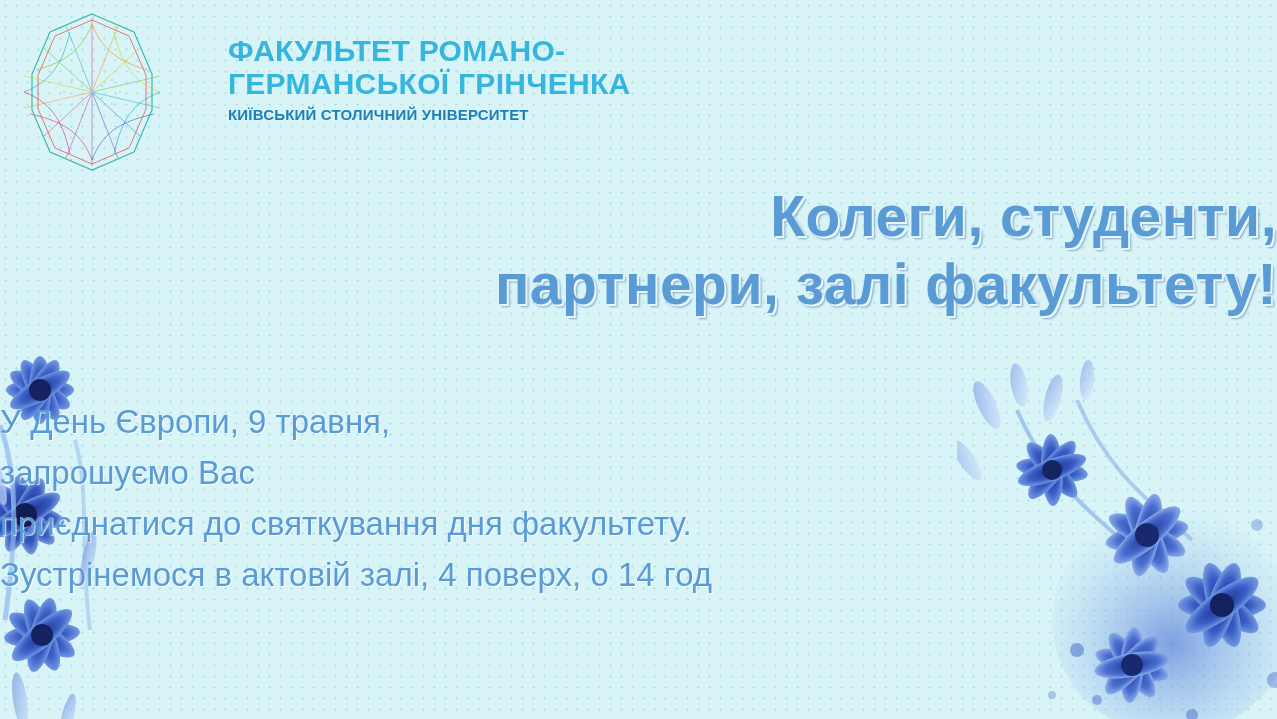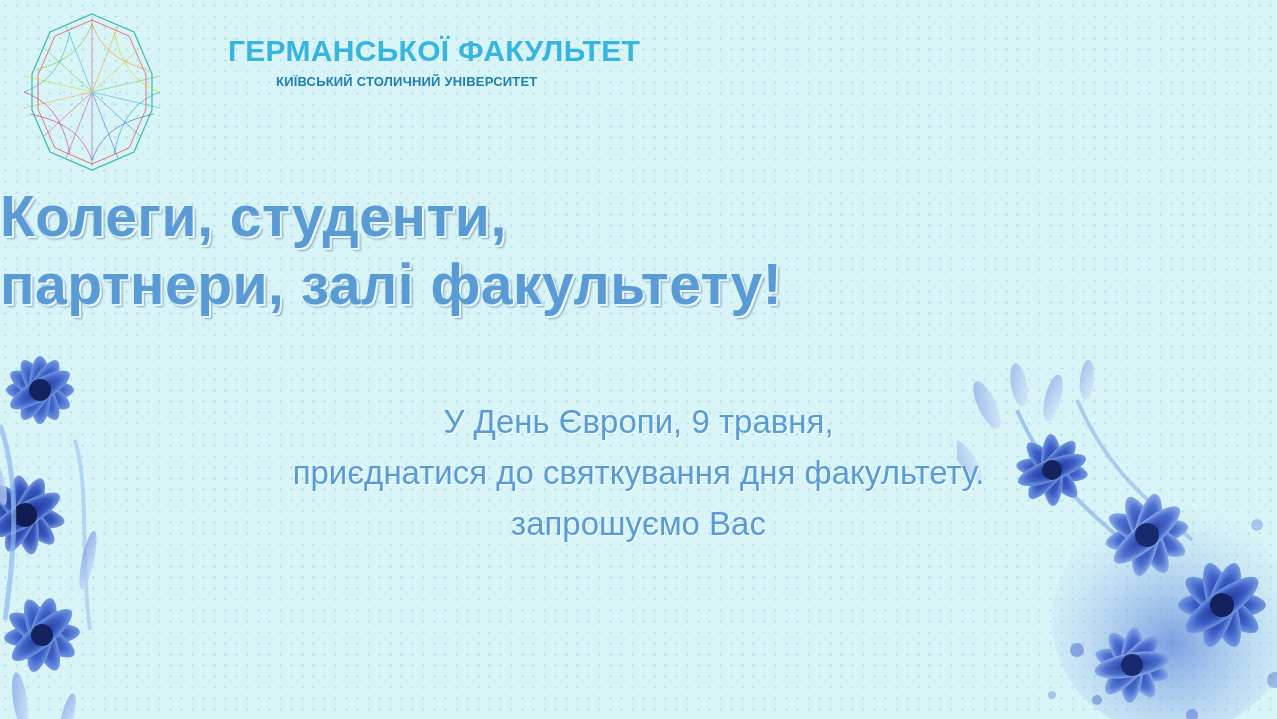--- a/index.html
+++ b/index.html
@@ -39,48 +39,47 @@
   .univ-line1, .univ-line2 {
     color:#36b6de;
     font-weight:bold;
     font-size:30px;
     line-height:33px;
     letter-spacing:0.3px;
   }
   .univ-sub1, .univ-sub2 {
     color:#1f7fb5;
     font-weight:bold;
-    font-size:13px;
+    font-size:15px;
     line-height:19px;
     letter-spacing:0.2px;
-    margin-left:48px;
   }
   .univ-sub1 { margin-top:5px; }
 
   
   .title {
     position:absolute;
     left:0; right:0; top:182px;
-    text-align:left;
+    text-align:right;
     font-size:57px;
     font-weight:bold;
     line-height:68px;
     color:#5b9bd5;
     text-shadow:
       2px 2px 0 #e9f7fb,
       3px 3px 2px rgba(60,110,160,0.55);
     letter-spacing:0.5px;
   }
   .title .tline { display:block; }
 
   
   .body-text {
     position:absolute;
     left:0; right:0; top:396px;
-    text-align:center;
+    text-align:left;
     color:#5b9bd5;
     font-size:33px;
     line-height:51px;
     text-shadow:1px 1px 1px rgba(255,255,255,0.8);
   }
   .body-text .bline { display:block; }
 </style>
 </head>
 <body>
 
@@ -278,28 +277,30 @@
           <circle cx="104" cy="96" r="1"></circle>
         <circle cx="84" cy="66" r="1.1"></circle>
           <circle cx="84" cy="102" r="1.1"></circle>
         <circle cx="56" cy="84" r="1.1"></circle>
           <circle cx="112" cy="84" r="1.1"></circle>
       </g>
     </svg>
   </div>
 
   <div class="header-text">
-    <div class="univ-line2">ГЕРМАНСЬКОЇ ФАКУЛЬТЕТ</div>
+    <div class="univ-line1">ФАКУЛЬТЕТ РОМАНО-</div>
+    <div class="univ-line2">ГЕРМАНСЬКОЇ ГРІНЧЕНКА</div>
     <div class="univ-sub1">КИЇВСЬКИЙ СТОЛИЧНИЙ УНІВЕРСИТЕТ</div>
   </div>
 
   <div class="title">
     <span class="tline">Колеги, студенти,</span>
     <span class="tline">партнери, залі факультету!</span>
   </div>
 
   <div class="body-text">
     <span class="bline">У День Європи, 9 травня,</span>
+    <span class="bline">запрошуємо Вас</span>
     <span class="bline">приєднатися до святкування дня факультету.</span>
-    <span class="bline">запрошуємо Вас</span>
+    <span class="bline">Зустрінемося в актовій залі, 4 поверх, о 14 год</span>
   </div>
 
 </div>
 
 </body></html>

